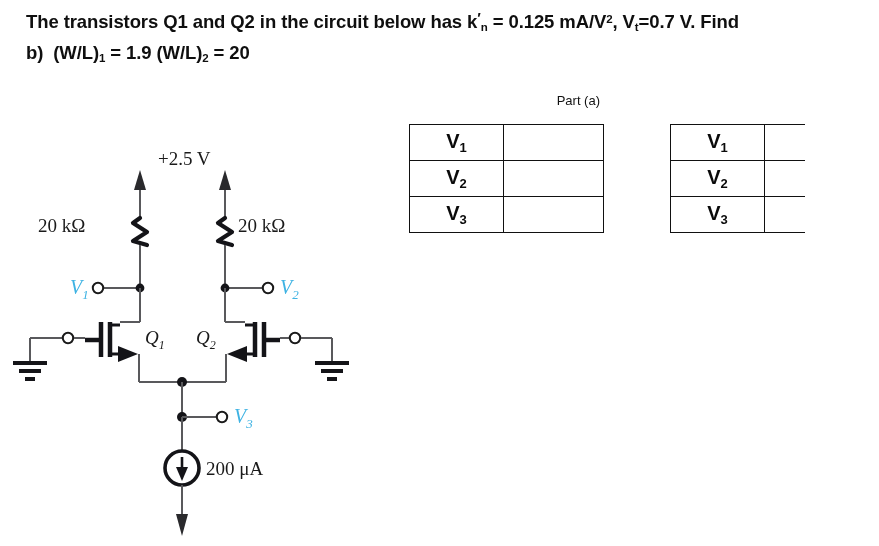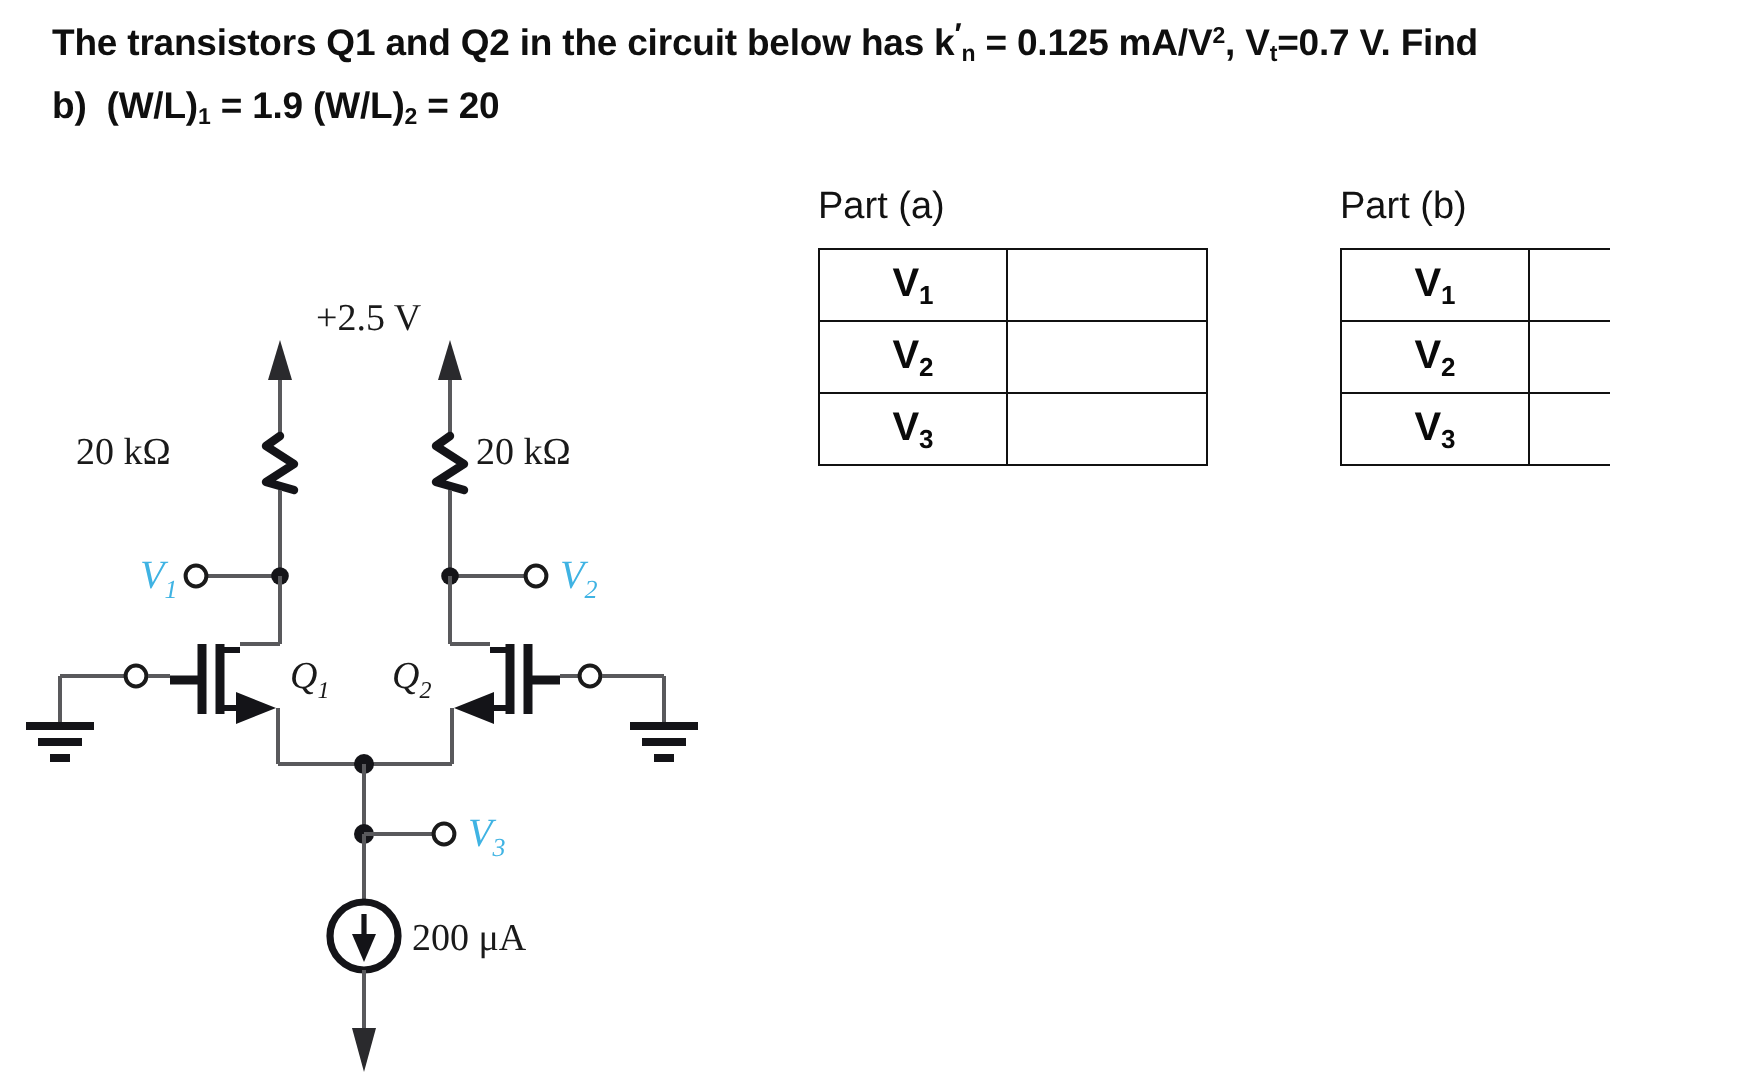--- a/index.html
+++ b/index.html
@@ -34,24 +34,24 @@
     font-weight: 600;
   }
   .statement sub { vertical-align: -0.28em; }
   .statement sup { vertical-align: 0.50em; }
   .prime { font-size: 15px; vertical-align: 0.35em; }
   .indent { display: inline-block; width: 10px; }
 
   
   .tbl-caption {
     position: absolute;
-    font-size: 19px;
+    font-size: 13px;
     font-weight: 500;
     color: #121212;
-    text-align: left;
+    text-align: right;
   }
   #cap-a { left: 409px; top: 93px; width: 191px; }
   #cap-b { left: 670px; top: 93px; width: 191px; }
 
   
   .vtable {
     position: absolute;
     border-collapse: collapse;
     table-layout: fixed;
   }

